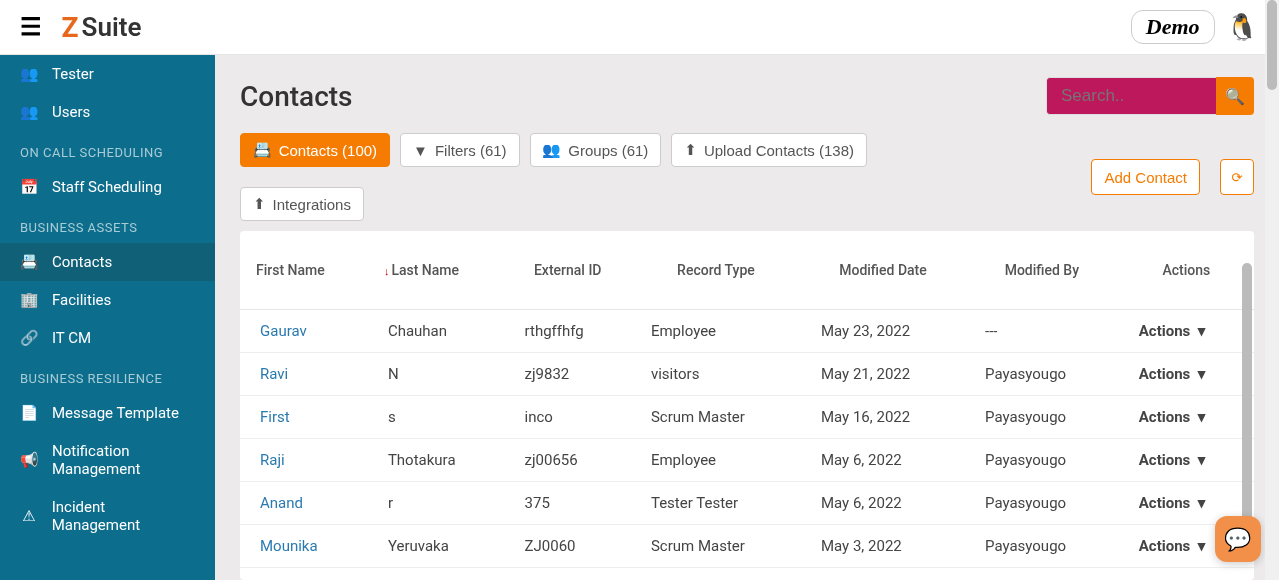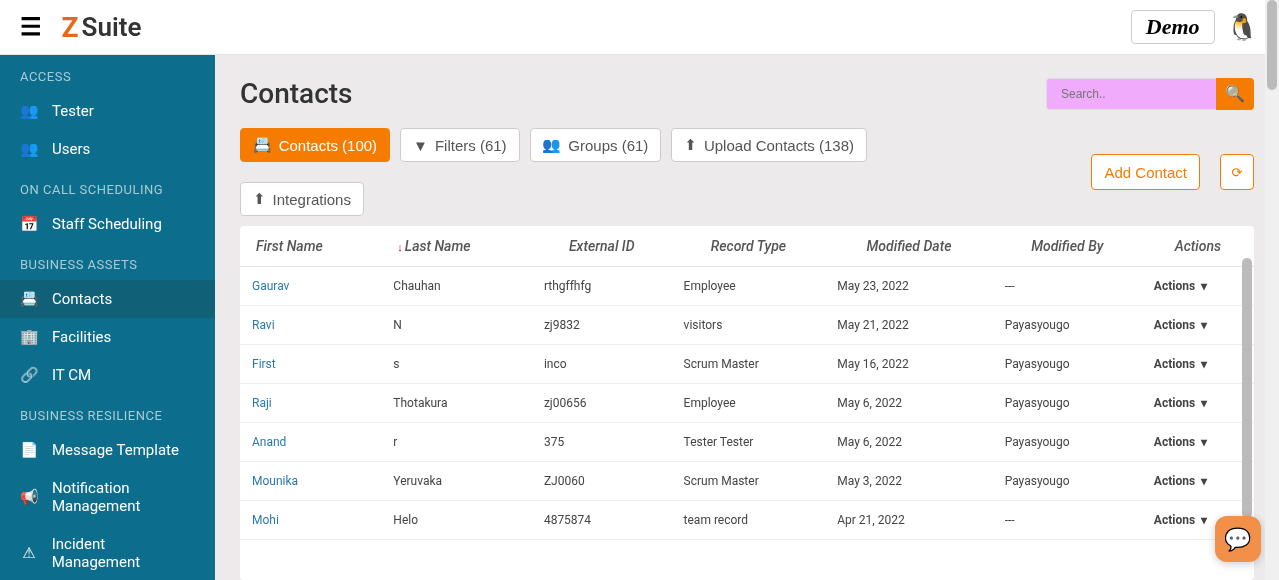--- a/index.html
+++ b/index.html
@@ -3,51 +3,51 @@
 <meta charset="utf-8">
 <style>
 * { margin: 0; padding: 0; box-sizing: border-box; }
 body { font-family: -apple-system, BlinkMacSystemFont, "Segoe UI", Roboto, Arial, sans-serif; background: #fff; width: 1279px; height: 580px; overflow: hidden; position: relative; }
 
 .topbar { height: 55px; display: flex; align-items: center; padding: 0 20px; border-bottom: 1px solid #e5e5e5; background: #fff; }
 .menu-icon { font-size: 24px; cursor: pointer; margin-right: 20px; font-weight: bold; }
 .logo { display: flex; align-items: center; font-size: 26px; font-weight: 600; color: #333; }
 .logo-z { color: #e8681b; font-weight: bold; font-size: 28px; margin-right: 3px; }
 .top-right { margin-left: auto; display: flex; align-items: center; gap: 12px; }
-.demo-box { background: #fff; border: 1px solid #ccc; padding: 3px 14px; font-family: 'Comic Sans MS', cursive; font-weight: bold; font-style: italic; font-size: 22px; border-radius: 4px; }
+.demo-box { background: #fff; border: 1px solid #ccc; padding: 3px 14px; font-family: 'Comic Sans MS', cursive; font-weight: bold; font-style: italic; font-size: 22px; border-radius: 12px; }
 .penguin { font-size: 26px; }
 
 .sidebar { position: absolute; top: 55px; left: 0; width: 215px; bottom: 0; background: #0d6d8c; color: #fff; overflow-y: auto; }
 .sidebar-section { padding: 14px 20px 8px; font-size: 13px; color: #a8ccd6; letter-spacing: 0.5px; }
 .sidebar-item { padding: 10px 20px; display: flex; align-items: center; gap: 14px; font-size: 15px; cursor: pointer; }
 .sidebar-item.active { background: #106078; }
 .sidebar-icon { width: 18px; text-align: center; font-size: 15px; }
 
 .main { position: absolute; top: 55px; left: 215px; right: 0; bottom: 0; background: #eceaea; overflow: hidden; display: flex; flex-direction: column; }
 
 .page-header { display: flex; align-items: center; padding: 22px 25px 18px; }
 .page-title { font-size: 28px; font-weight: 500; color: #333; }
 .search-box { margin-left: auto; display: flex; }
-.search-input { background: #f0abfc; border: 1px solid #ddd; border-right: none; padding: 8px 14px; font-size: 12px; width: 170px; outline: none; border-radius: 4px 0 0 4px; }
+.search-input { background: #be185d; border: 1px solid #ddd; border-right: none; padding: 8px 14px; font-size: 17px; width: 170px; outline: none; border-radius: 4px 0 0 4px; }
 .search-btn { background: #f57c00; color: #fff; border: none; width: 38px; border-radius: 0 4px 4px 0; cursor: pointer; font-size: 16px; }
 
 .toolbar { display: flex; align-items: center; padding: 0 25px 5px; gap: 10px; flex-wrap: wrap; }
 .toolbar-left { display: flex; gap: 10px; flex-wrap: wrap; }
 .btn { display: inline-flex; align-items: center; gap: 7px; padding: 7px 12px; border: 1px solid #ccc; background: #fff; border-radius: 4px; font-size: 15px; color: #555; cursor: pointer; }
 .btn.primary { background: #f57c00; color: #fff; border-color: #f57c00; }
 .btn.outline-orange { background: #fff; color: #f57c00; border-color: #f57c00; }
 .toolbar-right { margin-left: auto; display: flex; gap: 20px; }
 .refresh-btn { width: 34px; height: 36px; display: inline-flex; align-items: center; justify-content: center; background: #fff; color: #f57c00; border: 1px solid #f57c00; border-radius: 4px; cursor: pointer; }
 
 .table-wrap { margin: 5px 25px 0; background: #fff; border-radius: 4px; flex: 1; overflow-y: auto; position: relative; }
 table { width: 100%; border-collapse: collapse; font-size: 15px; }
-thead th { text-align: left; padding: 12px 16px; font-weight: 500; color: #555; border-bottom: 1px solid #e5e5e5; font-size: 14px; font-style: italic; }
+thead th { text-align: left; padding: 31px 16px; font-weight: 500; color: #555; border-bottom: 1px solid #e5e5e5; font-size: 14px; }
 thead th.center { text-align: center; }
 tbody tr { border-bottom: 1px solid #eee; }
-tbody td { padding: 12px 12px; color: #444; font-size: 12px; }
+tbody td { padding: 12px 20px; color: #444; font-size: 15px; }
 tbody td.link { color: #2a7ab0; cursor: pointer; }
 .actions-cell { cursor: pointer; font-weight: 700; }
 .sort-ind { color: #c00; font-size: 11px; margin-right: 2px; }
 
 .chat-btn { position: absolute; right: 18px; bottom: 18px; width: 46px; height: 46px; border-radius: 12px; background: #f29049; color: #fff; display: flex; align-items: center; justify-content: center; font-size: 22px; box-shadow: 0 2px 8px rgba(0,0,0,0.2); cursor: pointer; }
 
 .page-scrollbar { position: absolute; right: 0; top: 0; width: 14px; bottom: 0; background: #f0f0f0; }
 .page-scroll-thumb { position: absolute; top: 0; right: 2px; width: 10px; height: 90px; background: #bbb; border-radius: 5px; }
 
 .table-scrollbar-track { position: absolute; right: 2px; top: 32px; bottom: 5px; width: 10px; }
@@ -63,21 +63,20 @@
     <span>Suite</span>
   </div>
   <div class="top-right">
     <div class="demo-box">Demo</div>
     <div class="penguin">🐧</div>
   </div>
 </div>
 
 <div class="sidebar">
 
-  <div class="sidebar-section">ACCESS</div>
   <div class="sidebar-item">
     <span class="sidebar-icon">👥</span>
     <span>Tester</span>
   </div>
   <div class="sidebar-item">
     <span class="sidebar-icon">👥</span>
     <span>Users</span>
   </div>
 
   <div class="sidebar-section">ON CALL SCHEDULING</div>

